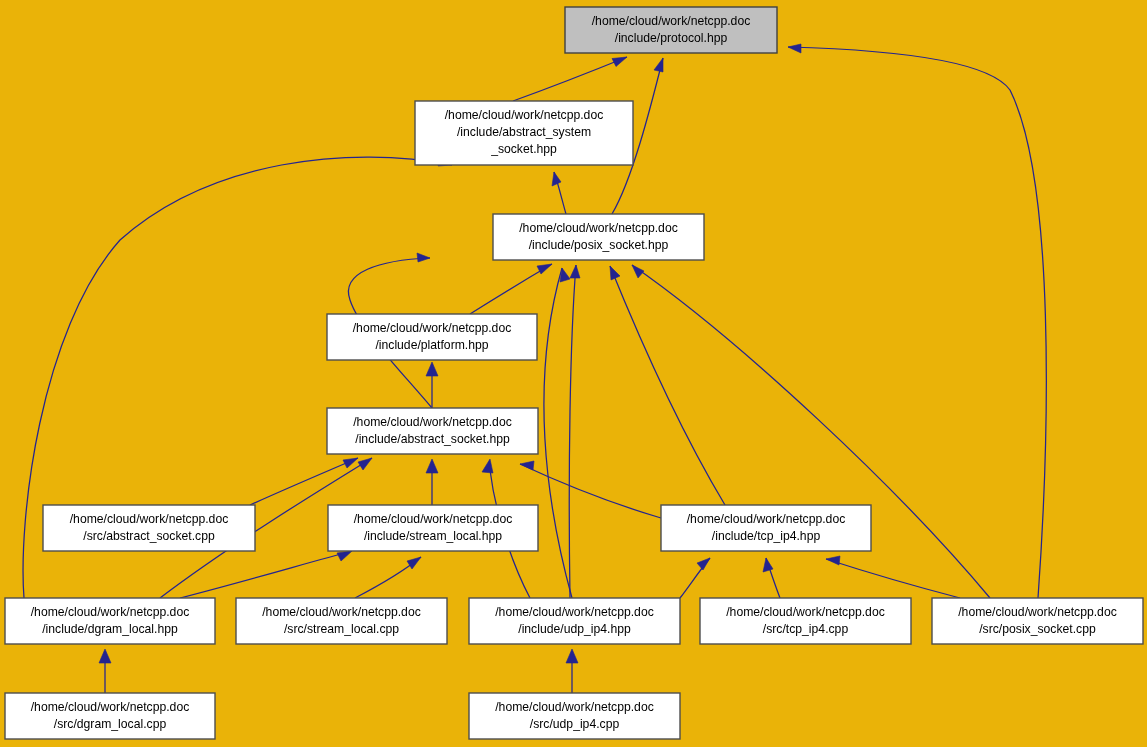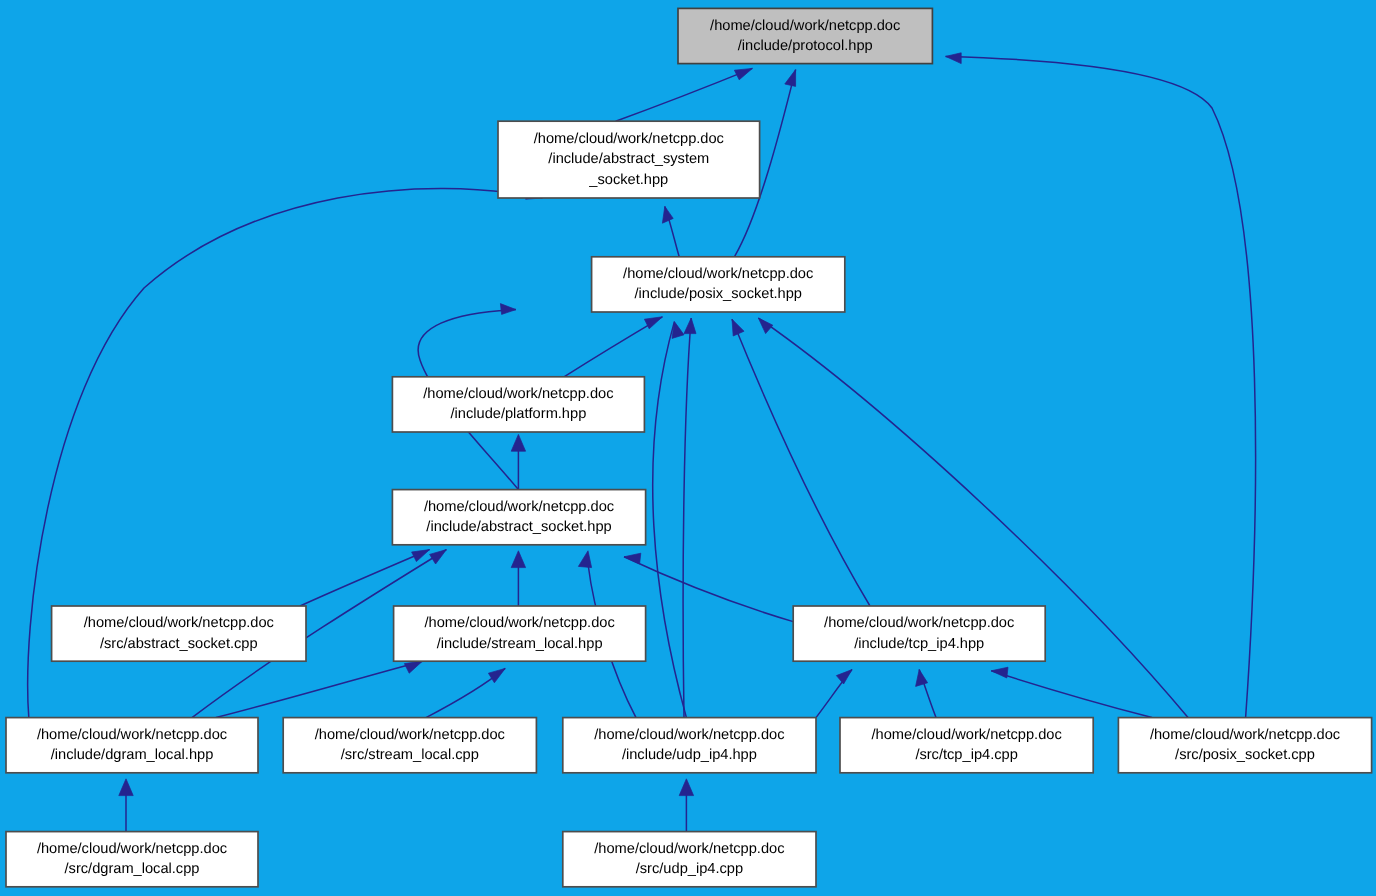--- a/index.html
+++ b/index.html
@@ -4,21 +4,21 @@
 <style>
   html, body {
     margin: 0;
     padding: 0;
     background: #ffffff;
   }
   #graph-root {
     position: relative;
     width: 1147px;
     height: 747px;
-    background: #0ea5e9;
+    background: #eab308;
     font-family: "Liberation Sans", sans-serif;
     overflow: hidden;
   }
   svg#graph-svg {
     position: absolute;
     left: 0;
     top: 0;
     width: 1147px;
     height: 747px;
   }

